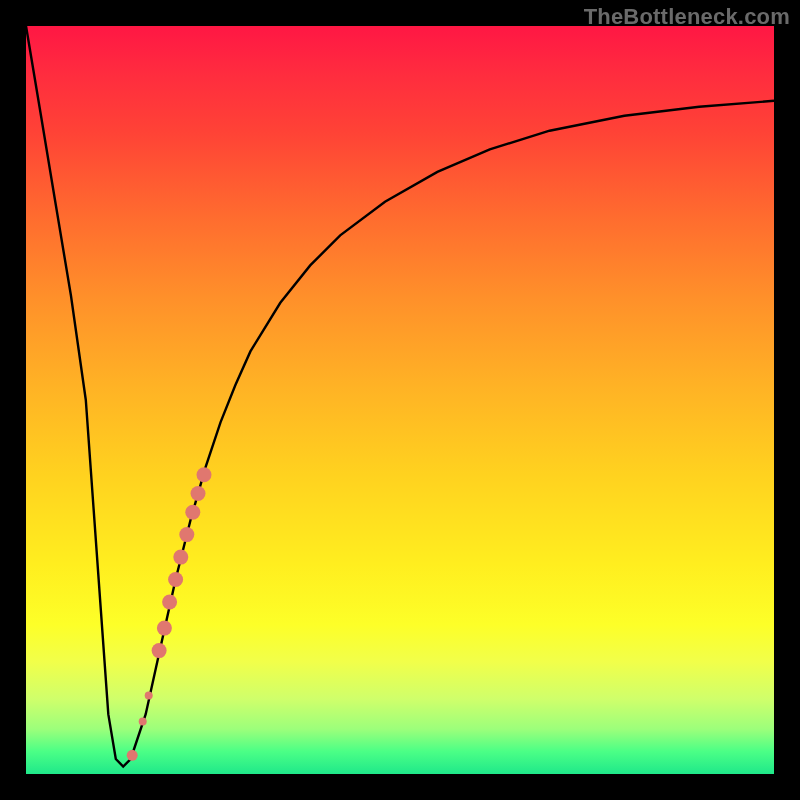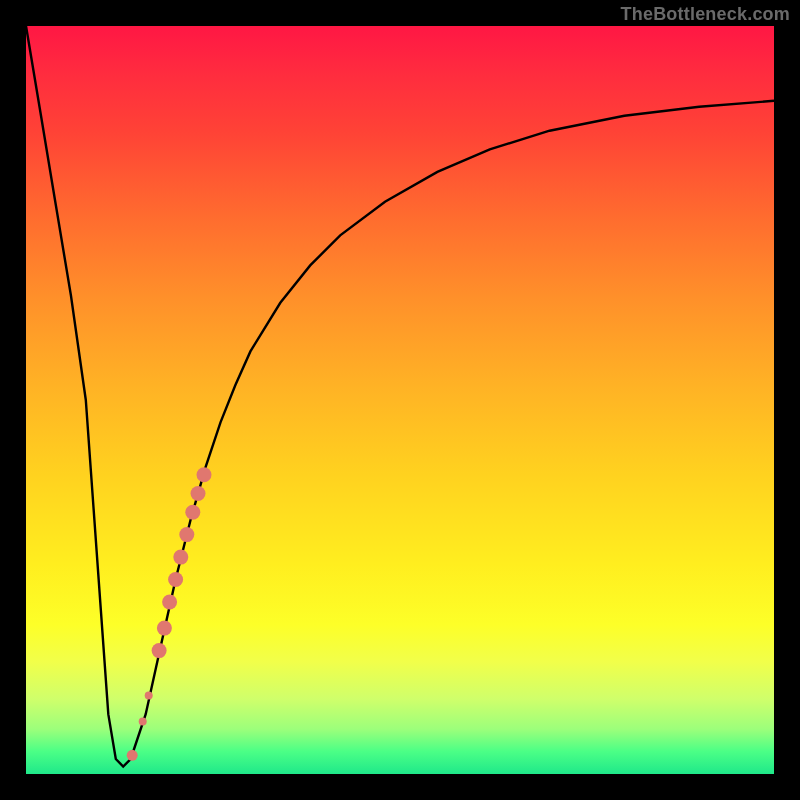--- a/index.html
+++ b/index.html
@@ -39,21 +39,21 @@
       #cfff6b 90%,
       #9cff7b 94%,
       #4bff86 97%,
       #1fe88a 100%);
   }
   .watermark {
     position: absolute;
     top: 4px;
     right: 10px;
     font-family: Arial, Helvetica, sans-serif;
-    font-size: 18px;
+    font-size: 22px;
     color: #6a6a6a;
     font-weight: 600;
     letter-spacing: 0.2px;
   }
   svg.curve {
     position: absolute;
     left: 26px;
     top: 26px;
     width: 748px;
     height: 748px;

